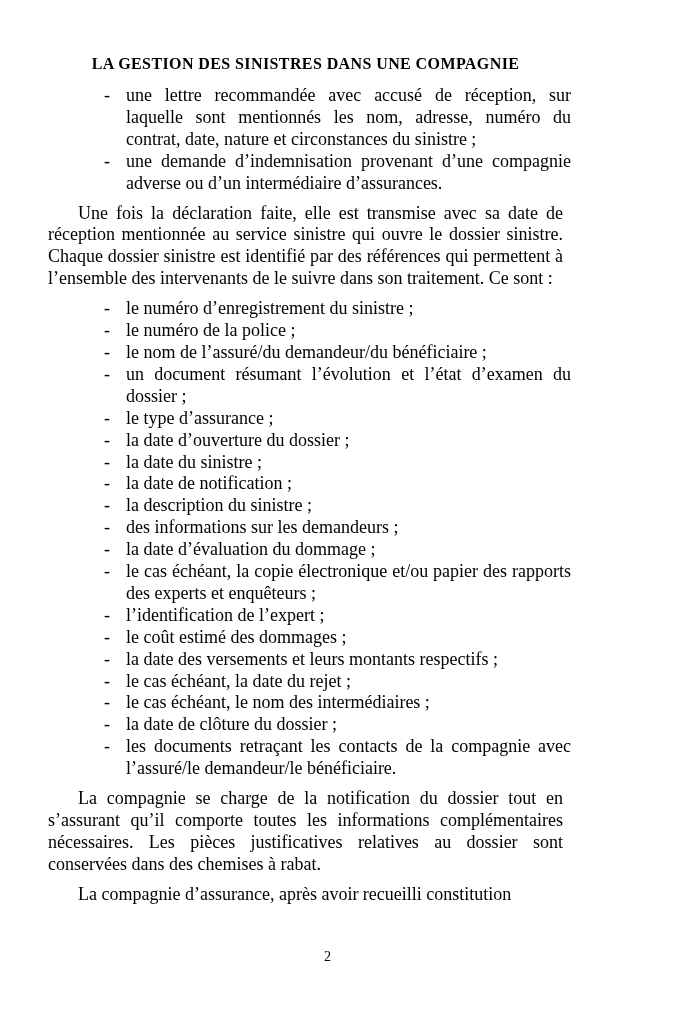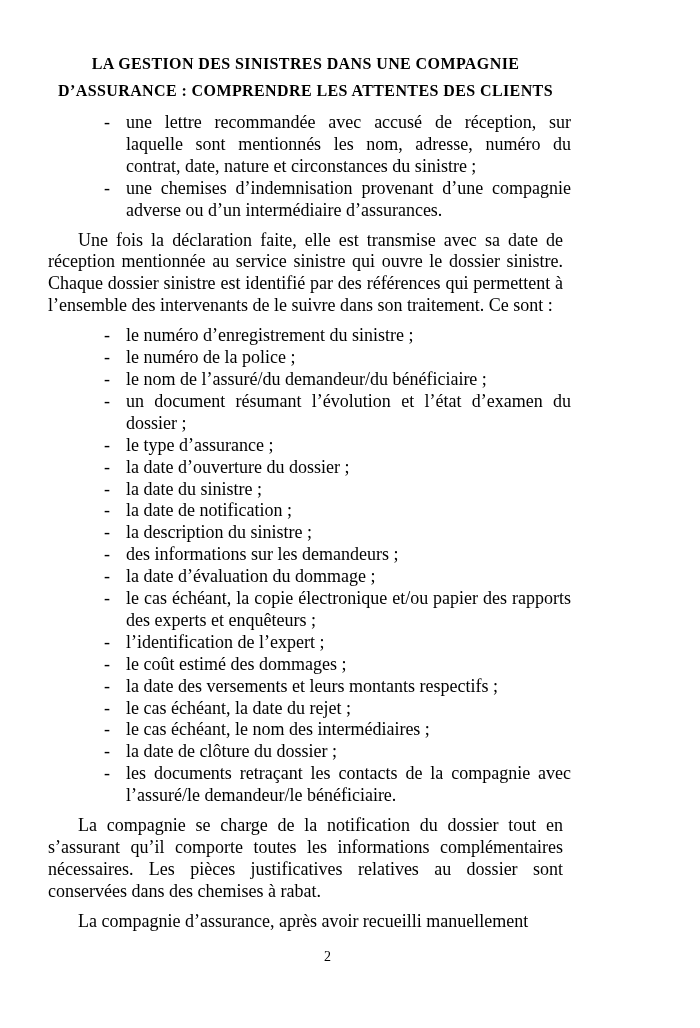--- a/index.html
+++ b/index.html
@@ -64,31 +64,30 @@
     line-height: 18px;
   }
 </style>
 </head>
 <body>
 
 <div class="page">
 
   <h1 class="doc-title">
     <span class="title-line">LA GESTION DES SINISTRES DANS UNE COMPAGNIE</span>
-    <span class="title-line">D’ASSURANCE&nbsp;: COMPRENDRE LES ATTENTES DES CLIENTS</span>
   </h1>
 
   <ul class="dash-list">
     <li>
       <span class="dash">-</span>
       <span class="li-text">une lettre recommandée avec accusé de réception, sur laquelle sont mentionnés les nom, adresse, numéro du contrat, date, nature et circonstances du sinistre&nbsp;;</span>
     </li>
     <li>
       <span class="dash">-</span>
-      <span class="li-text">une chemises d’indemnisation provenant d’une compagnie adverse ou d’un intermédiaire d’assurances.</span>
+      <span class="li-text">une demande d’indemnisation provenant d’une compagnie adverse ou d’un intermédiaire d’assurances.</span>
     </li>
   </ul>
 
   <p class="para">Une fois la déclaration faite, elle est transmise avec sa date de réception mentionnée au service sinistre qui ouvre le dossier sinistre. Chaque dossier sinistre est identifié par des références qui permettent à l’ensemble des intervenants de le suivre dans son traitement. Ce sont&nbsp;:</p>
 
   <ul class="dash-list">
     <li>
       <span class="dash">-</span>
       <span class="li-text">le numéro d’enregistrement du sinistre&nbsp;;</span>
     </li>
@@ -161,17 +160,17 @@
       <span class="li-text">la date de clôture du dossier&nbsp;;</span>
     </li>
     <li>
       <span class="dash">-</span>
       <span class="li-text">les documents retraçant les contacts de la compagnie avec l’assuré/le demandeur/le bénéficiaire.</span>
     </li>
   </ul>
 
   <p class="para">La compagnie se charge de la notification du dossier tout en s’assurant qu’il comporte toutes les informations complémentaires nécessaires. Les pièces justificatives relatives au dossier sont conservées dans des chemises à rabat.</p>
 
-  <p class="para">La compagnie d’assurance, après avoir recueilli manuellement</p>
+  <p class="para">La compagnie d’assurance, après avoir recueilli constitution</p>
 
 </div>
 
 <div class="page-footer">2</div>
 
 </body></html>

